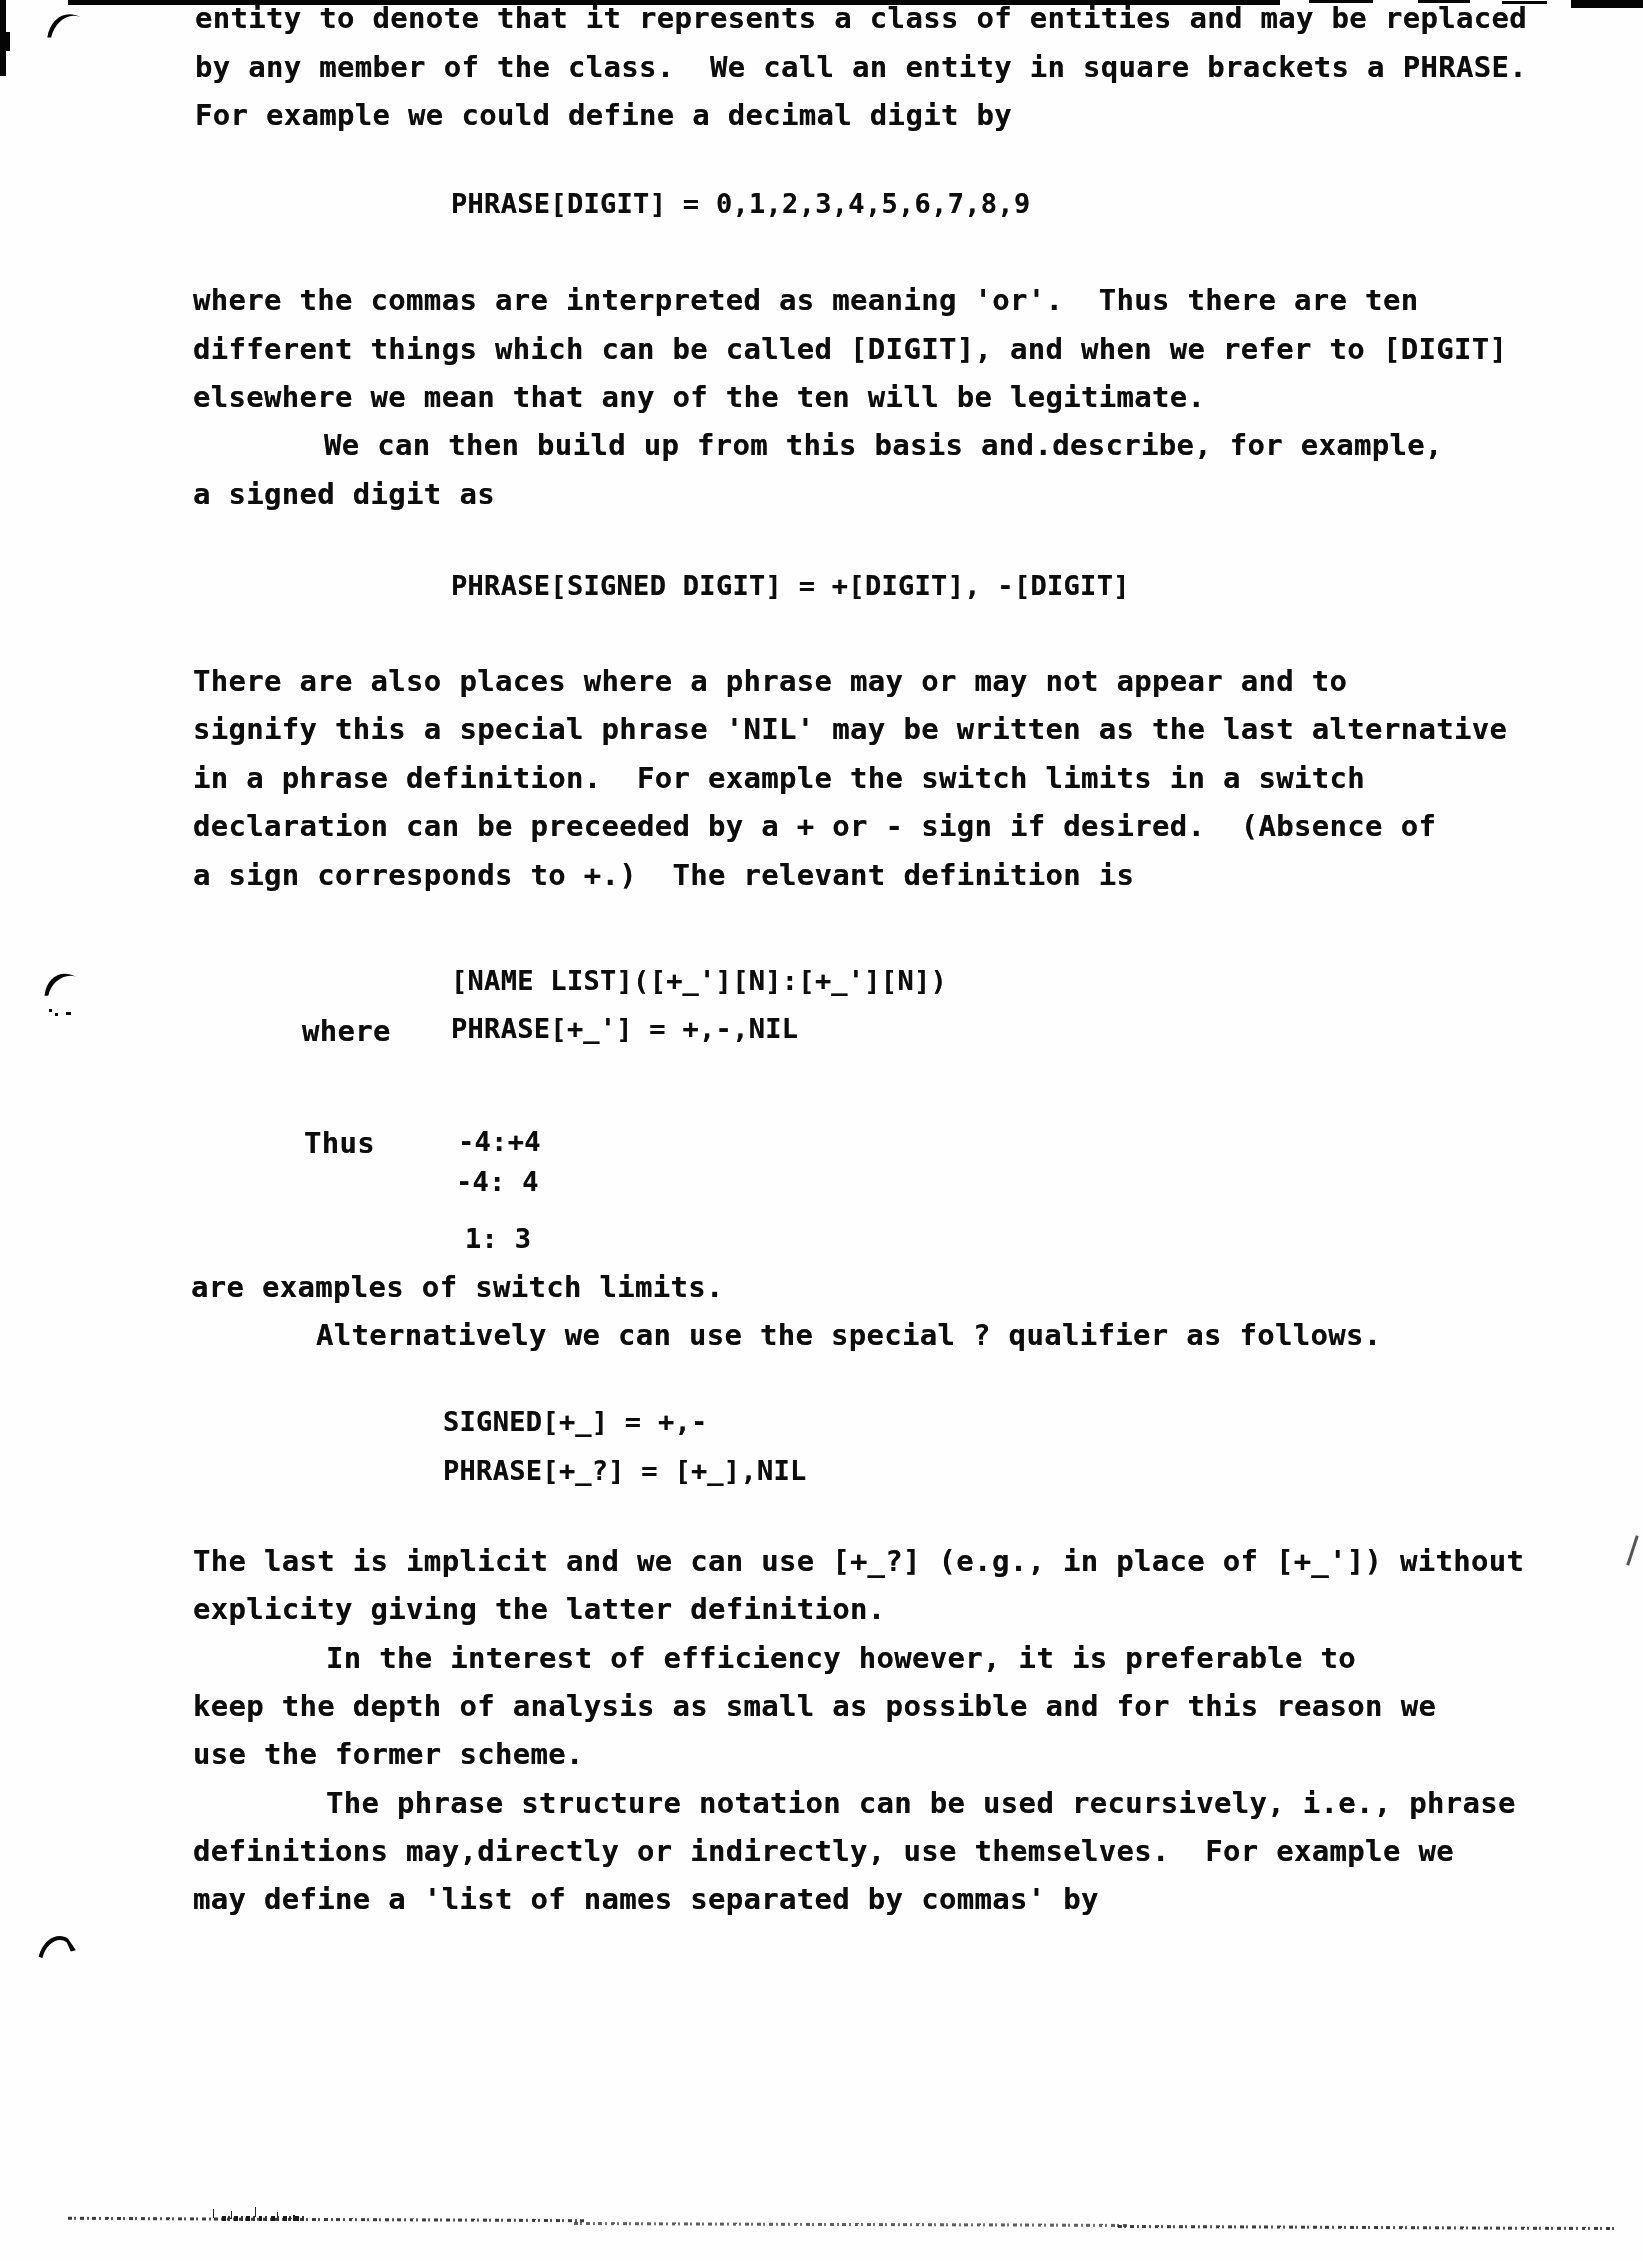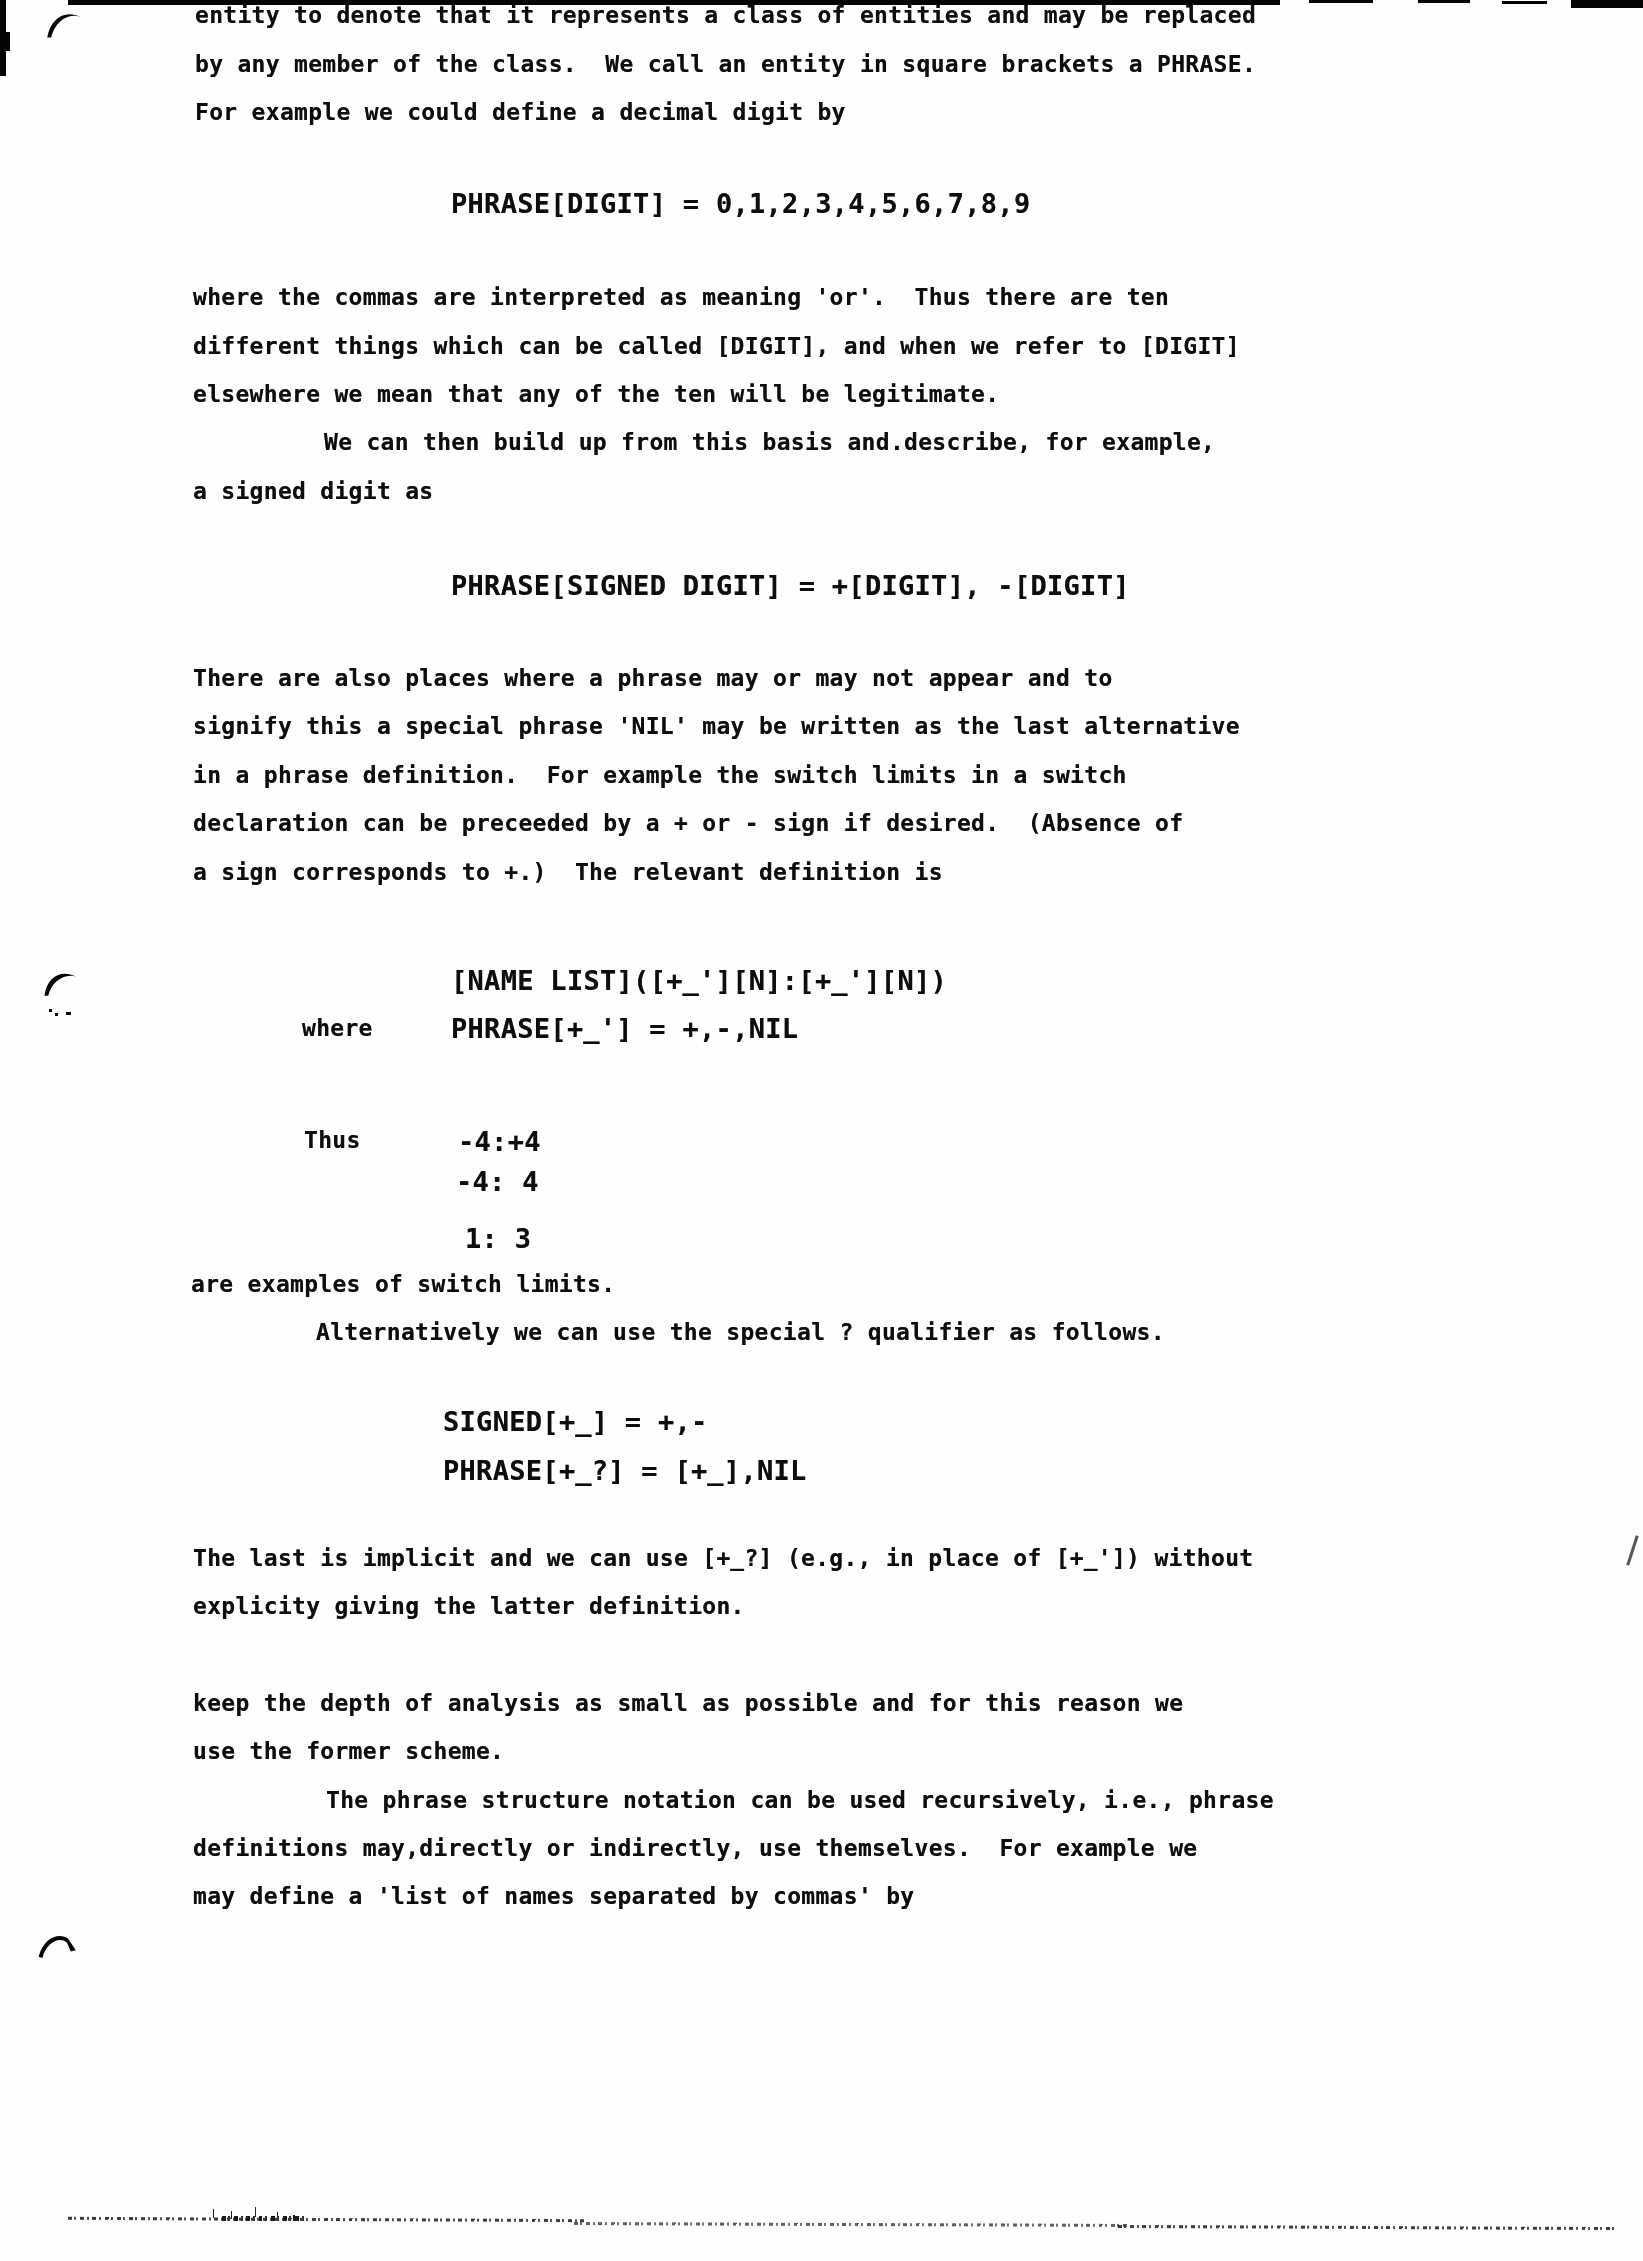--- a/index.html
+++ b/index.html
@@ -7,21 +7,21 @@
   .page{
     position:relative;
     width:1644px;height:2261px;
     background:#fefefe;
     overflow:hidden;
     font-family:"DejaVu Sans Mono","Liberation Mono",monospace;
   }
   .ln{
     position:absolute;
     white-space:pre;
-    font-size:23px;
+    font-size:29px;
     line-height:1;
     font-weight:bold;
     color:#0d0d0d;
     letter-spacing:0.3px;
     text-shadow:0 0 0.6px rgba(0,0,0,.55);
   }
   .f{font-size:27px;}
   .artifact{position:absolute;background:#050505;}
   .speck-band{
     position:absolute;height:2.6px;
@@ -102,20 +102,21 @@
 
   <div class="ln" style="top:1273px;left:191px">are examples of switch limits.</div>
   <div class="ln" style="top:1321px;left:316px">Alternatively we can use the special ? qualifier as follows.</div>
 
   <div class="ln f" style="top:1408px;left:443px">SIGNED[+̲] = +,-</div>
   <div class="ln f" style="top:1457px;left:443px">PHRASE[+̲?] = [+̲],NIL</div>
 
   <div class="ln" style="top:1547px;left:193px">The last is implicit and we can use [+̲?] (e.g., in place of [+̲']) without</div>
   <div class="ln" style="top:1595px;left:193px">explicity giving the latter definition.</div>
 
+  <div class="ln" style="top:1644px;left:326px">In the interest of efficiency however, it is preferable to</div>
   <div class="ln" style="top:1692px;left:193px">keep the depth of analysis as small as possible and for this reason we</div>
   <div class="ln" style="top:1740px;left:193px">use the former scheme.</div>
 
   <div class="ln" style="top:1789px;left:326px">The phrase structure notation can be used recursively, i.e., phrase</div>
   <div class="ln" style="top:1837px;left:193px">definitions may,directly or indirectly, use themselves.  For example we</div>
   <div class="ln" style="top:1885px;left:193px">may define a 'list of names separated by commas' by</div>
 
 
 </div>
 

